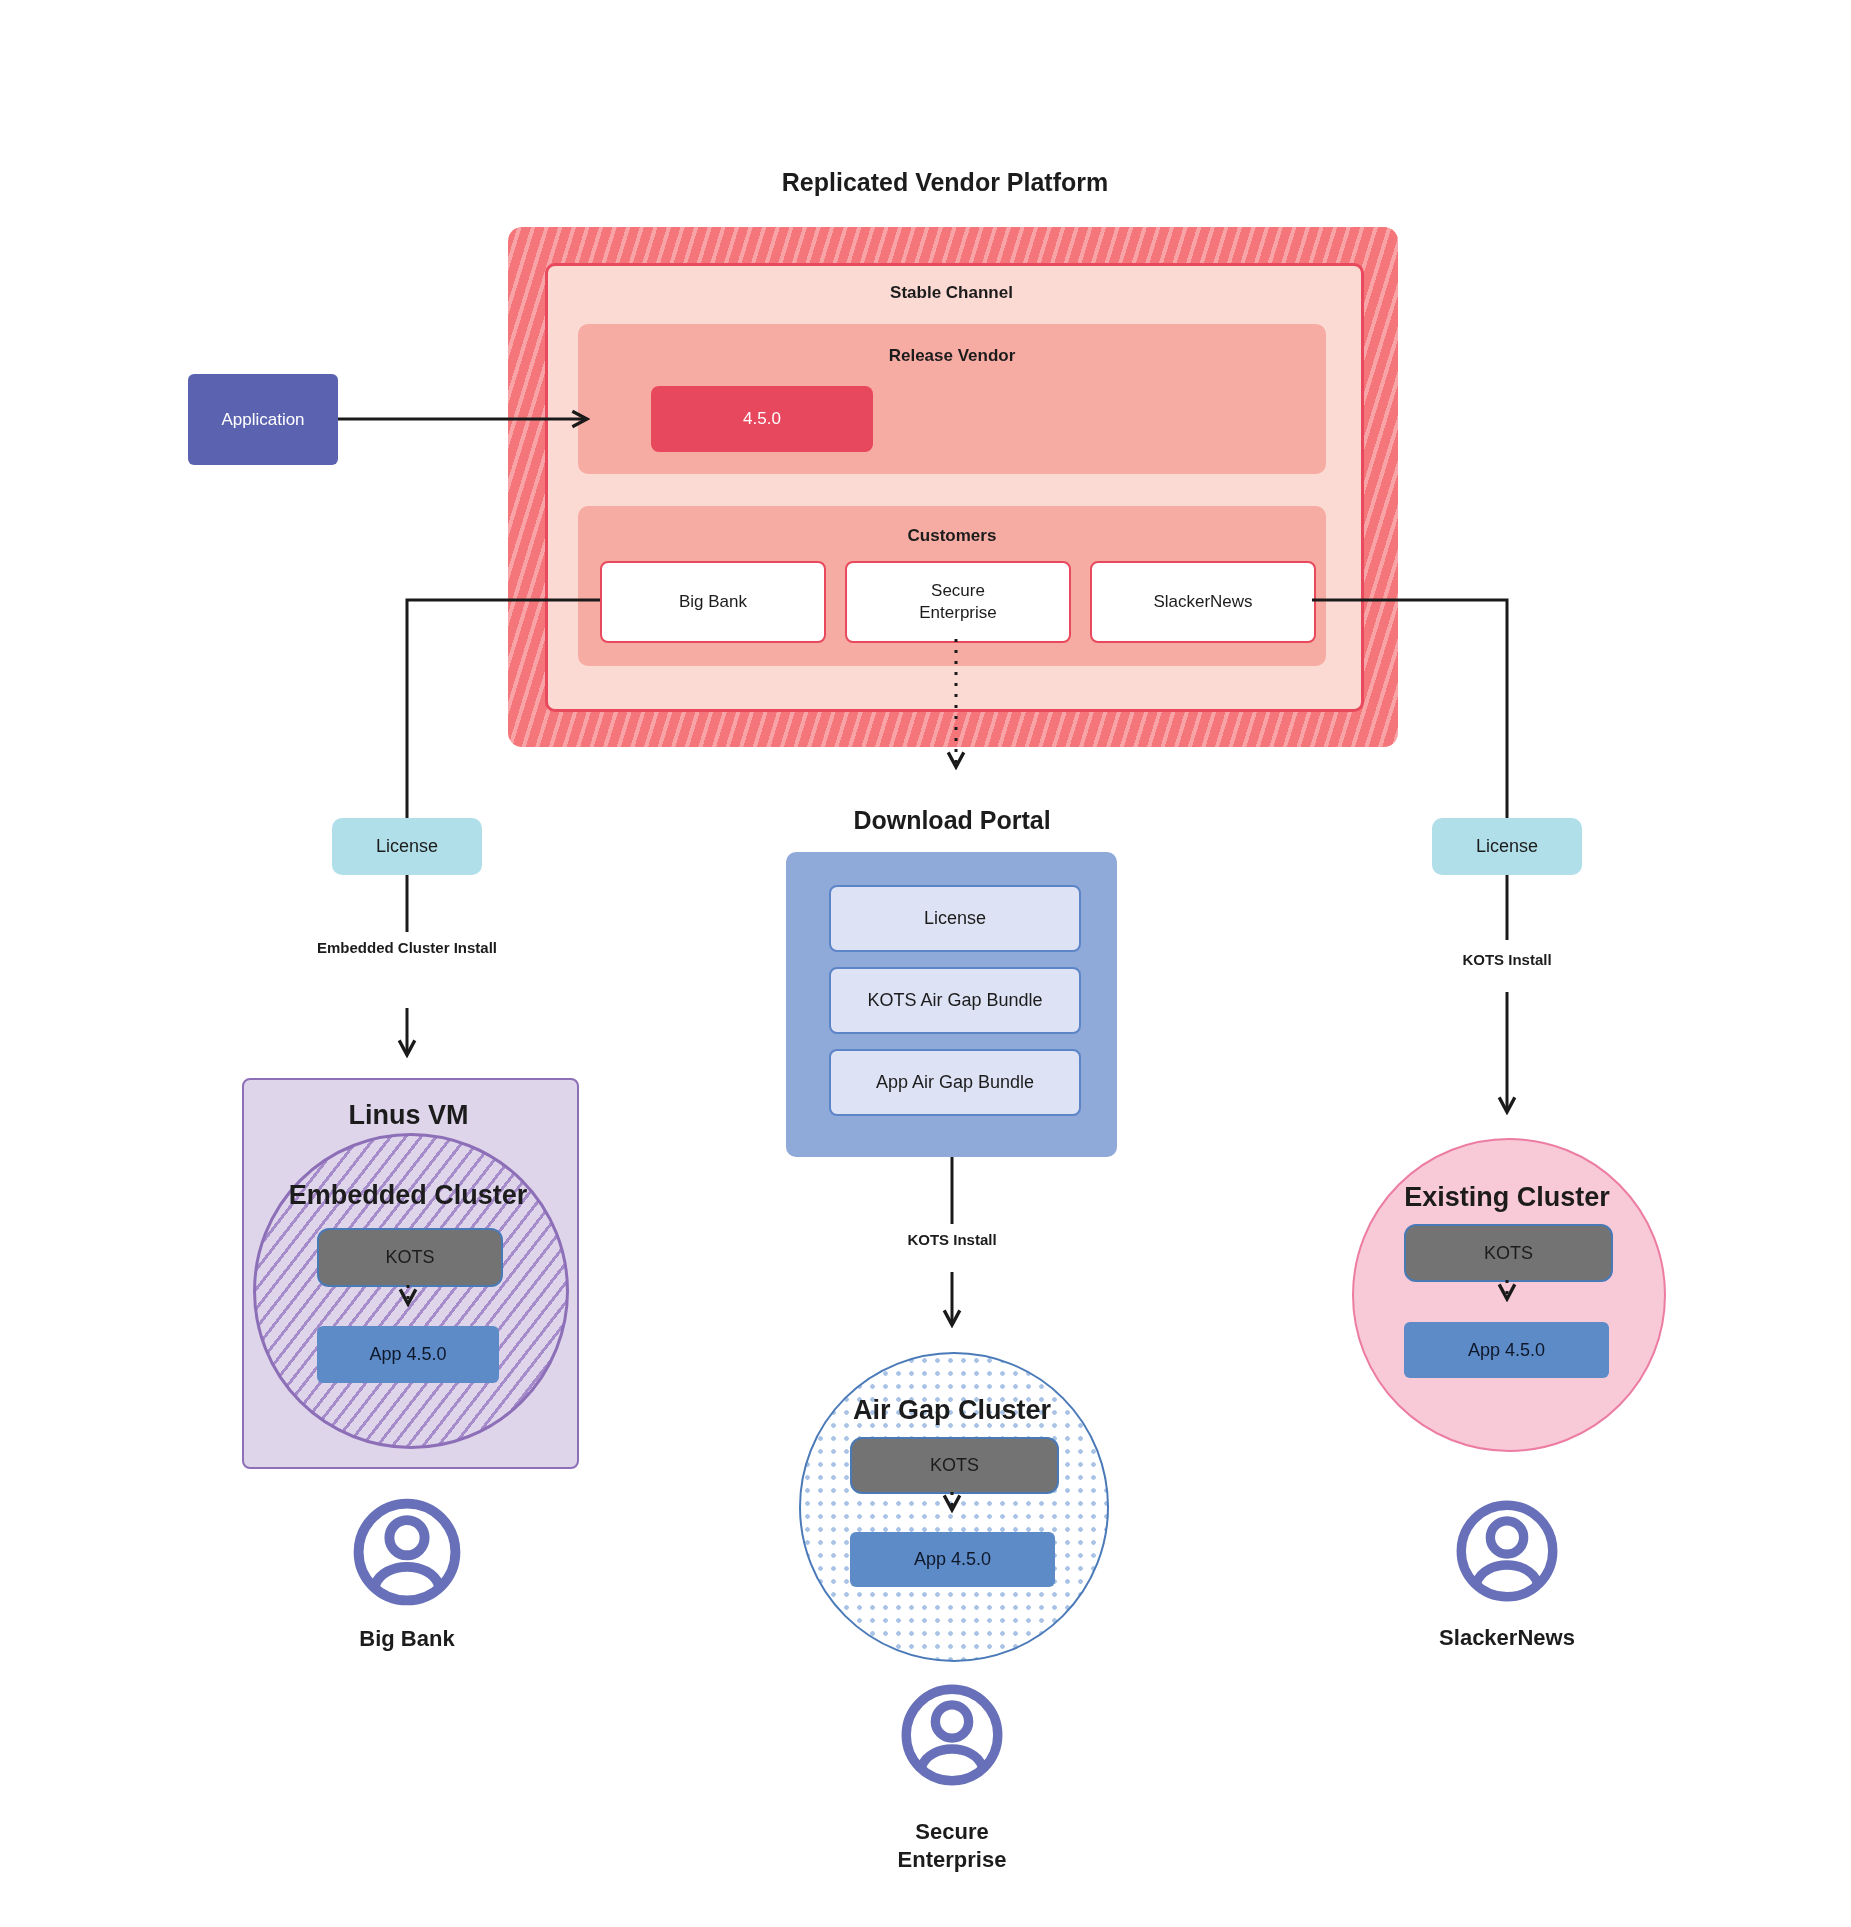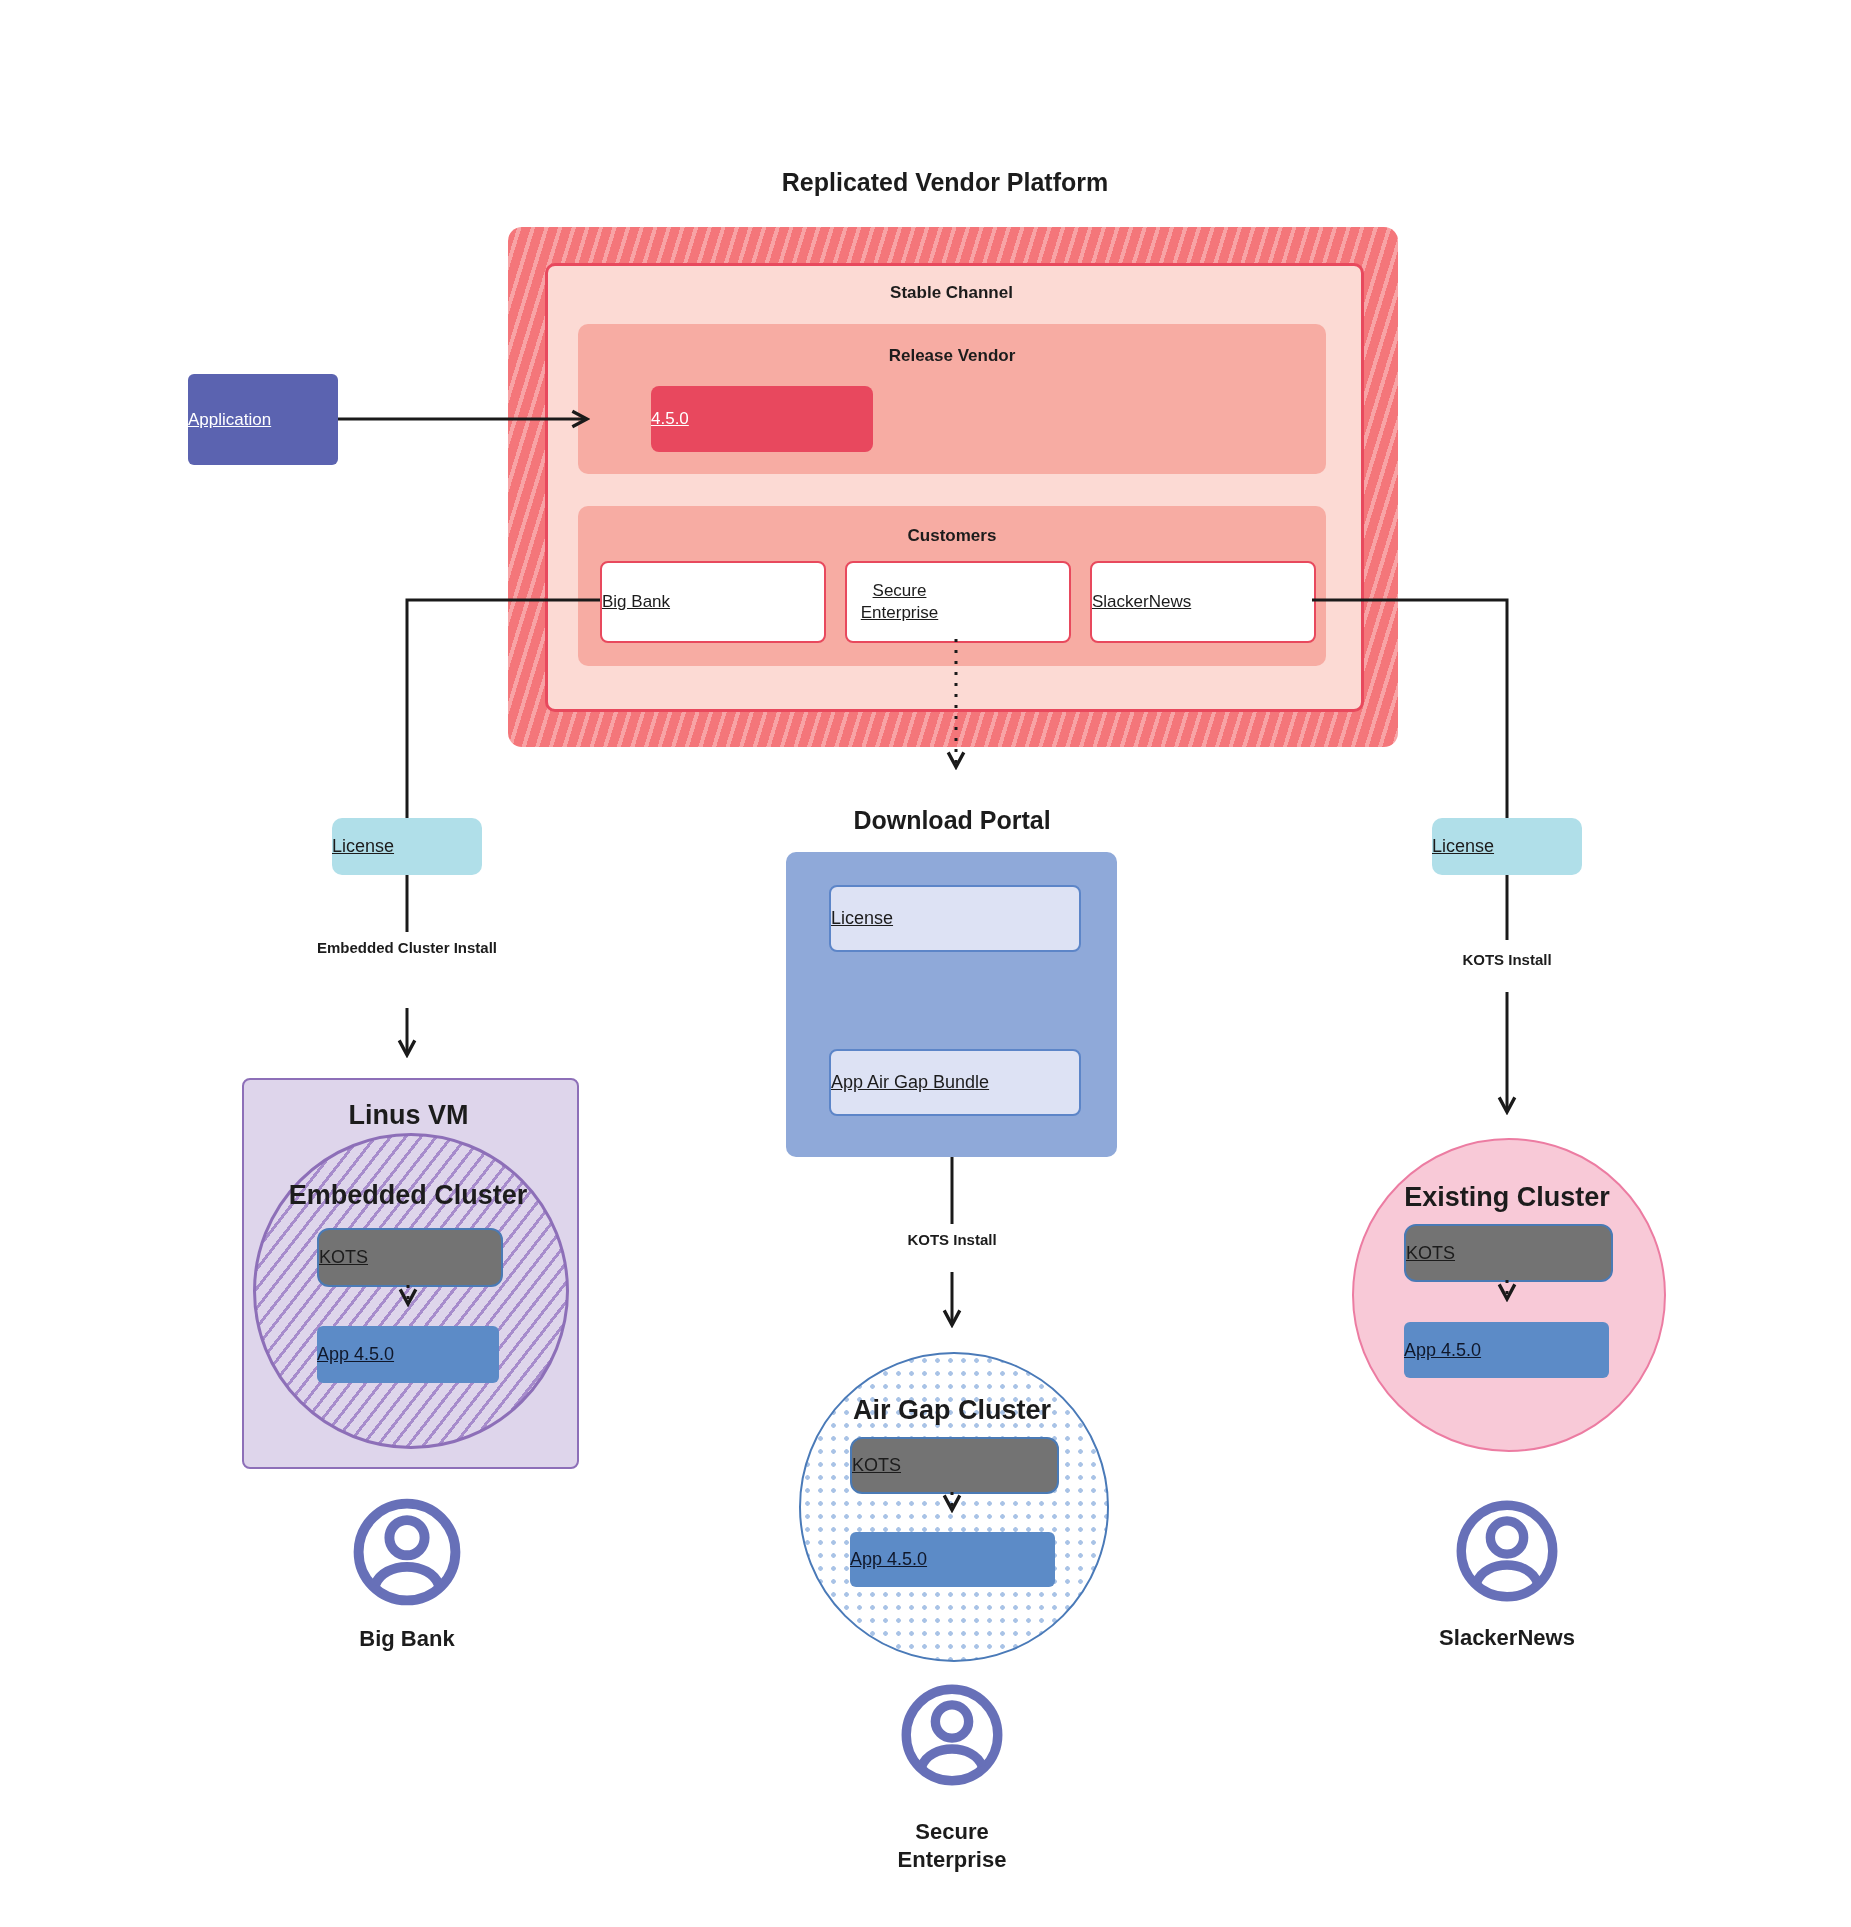--- a/index.html
+++ b/index.html
@@ -2,21 +2,21 @@
 <html style="--platform-hatch-base: #f4767a; --platform-hatch-stripe: #f8a3a5; --stable-channel-bg: #fcdad4; --stable-channel-border: #e8495d; --panel-bg: #f7aca3; --release-current-bg: #e8485e; --white-box-border: #e8495d; --application-bg: #5b63b0; --license-bg: #b0dfe9; --vm-bg: #ded5eb; --vm-border: #8d6fb8; --purple-hatch-stripe: #a78ccc; --kots-border: #4a7ab5; --app-bg: #5c8bc7; --portal-bg: #8fa9d9; --portal-item-bg: #dde2f4; --portal-item-border: #5c85c8; --airgap-border: #4a7ab8; --airgap-dot: #a9c3e6; --existing-bg: #f8c9d7; --existing-border: #ec7ca2; --user-icon: #6770b8; --line-color: #1a1a1a;"><head>
 <meta charset="utf-8">
 <style>
   html,body{margin:0;padding:0;background:#ffffff;}
   .canvas{
     position:relative; width:1851px; height:1927px; background:#ffffff;
     font-family:"Liberation Sans","DejaVu Sans",sans-serif; color:#1c1c1c;
     overflow:hidden;
     padding-left:36px;
   }
-  .center{display:flex;align-items:center;justify-content:flex-start;text-align:center;text-decoration:underline;}
+  .center{display:flex;align-items:center;justify-content:center;text-align:center;}
   .title{
     position:absolute; text-align:center; font-size:25px; font-weight:600;
   }
   .hatch-red{
     position:absolute; border-radius:14px;
     background:repeating-linear-gradient(107deg,
       var(--platform-hatch-base,#f4767a) 0 9px,
       var(--platform-hatch-stripe,#f8a3a5) 9px 13px);
   }
   .stable{
@@ -144,20 +144,23 @@
     <circle cx="50" cy="37" r="16" fill="none" stroke="var(--user-icon,#6770b8)" stroke-width="9"></circle>
     <path d="M21 80 C29 58 71 58 79 80" fill="none" stroke="var(--user-icon,#6770b8)" stroke-width="9"></path>
   </svg>
   <div class="icon-label" style="left:307px;top:1625px;width:200px;">Big Bank</div>
 
   <div class="big-label" style="left:802px;top:806px;width:300px;">Download Portal</div>
   <div class="portal" style="left:786px;top:852px;width:331px;height:305px;"></div>
   <div class="portal-item center" style="left:829px;top:885px;width:248px;height:63px;">
     <span>License</span>
   </div>
+  <div class="portal-item center" style="left:829px;top:967px;width:248px;height:63px;">
+    <span>KOTS Air Gap Bundle</span>
+  </div>
   <div class="portal-item center" style="left:829px;top:1049px;width:248px;height:63px;">
     <span>App Air Gap Bundle</span>
   </div>
   <div class="flow-label" style="left:852px;top:1230px;width:200px;">KOTS Install</div>
 
   <div class="circle airgap" style="left:799px;top:1352px;width:306px;height:306px;"></div>
   <div class="label-md" style="left:799px;top:1395px;width:306px;">Air Gap Cluster</div>
   <div class="kots-box center" style="left:850px;top:1437px;width:205px;height:53px;">
     <span>KOTS</span>
   </div>

